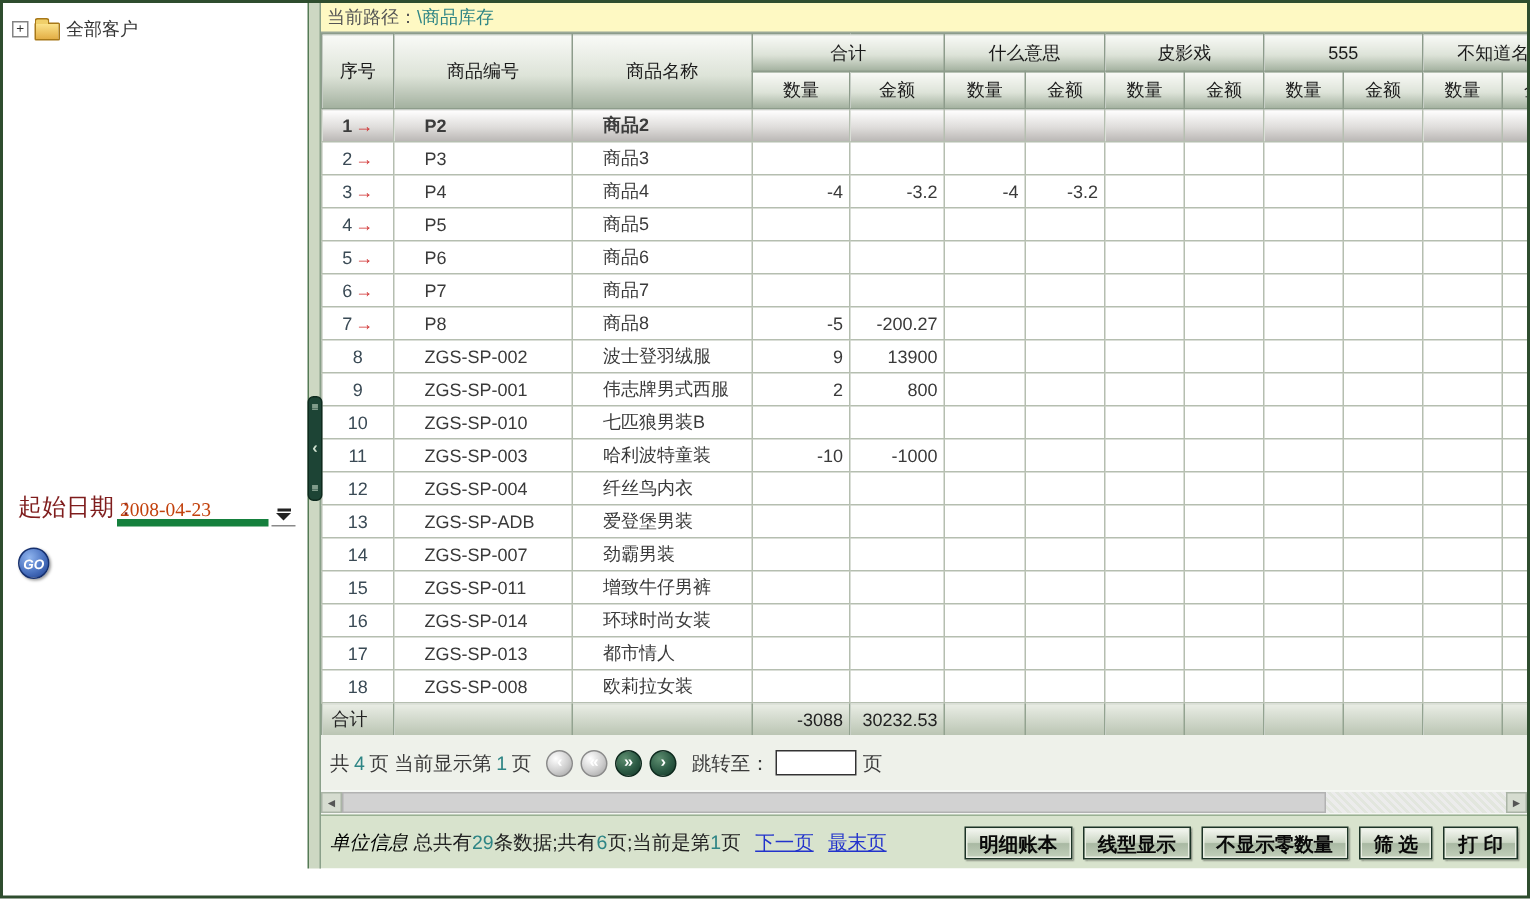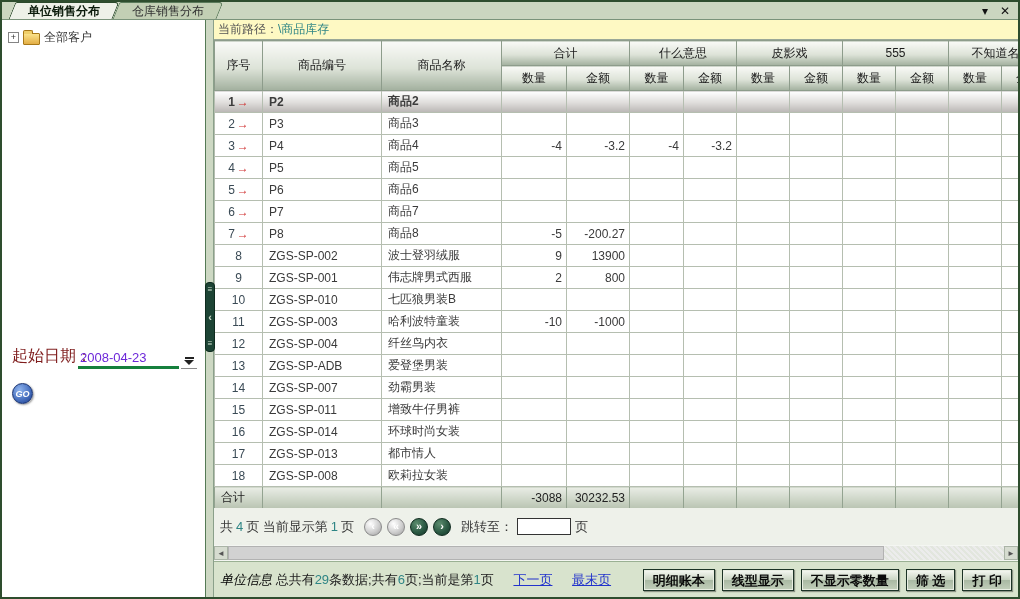--- a/index.html
+++ b/index.html
@@ -28,21 +28,21 @@
   
   .tree-row { display: flex; align-items: center; gap: 4px; padding: 9px 0 0 6px; cursor: pointer; }
   .expand-box { width: 11px; height: 11px; border: 1px solid #848484; background: #fff; font-size: 9px; line-height: 9px; text-align: center; color: #333; }
   .folder { position: relative; width: 17px; height: 12px; margin-top: 3px; background: linear-gradient(#fbe28a, #e3ae45); border: 1px solid #a87818; border-radius: 1px; }
   .folder::before { content: ''; position: absolute; top: -4px; left: -1px; width: 8px; height: 3px; background: #f0cf6a; border: 1px solid #a87818; border-bottom: none; border-radius: 2px 2px 0 0; }
 
   
   .side-form { position: absolute; left: 10px; right: 8px; top: 326px; }
   .frow { display: flex; align-items: flex-end; margin-bottom: 20px; }
   .flabel { width: 66px; color: #7f1d1d; font-size: 16px; padding-bottom: 2px; white-space: nowrap; }
-  .fvalue { flex: 1; border-bottom: 3px solid #15803d; padding: 0 0 2px 2px; color: #6d28d9; font-size: 13px; height: 19px; }
+  .fvalue { flex: 1; border-bottom: 5px solid #15803d; padding: 0 0 2px 2px; color: #c2410c; font-size: 13px; height: 19px; font-family: Liberation Serif, serif; }
   .ficon { width: 16px; height: 15px; margin-left: 2px; border-bottom: 1px solid #8a8a8a; display: flex; align-items: center; justify-content: center; cursor: pointer; }
   .combo { width: 13px; height: 13px; display: flex; flex-direction: column; align-items: center; justify-content: center; }
   .combo .bar { width: 9px; height: 2px; background: #222; margin-bottom: 1px; }
   .combo .tri { width: 0; height: 0; border-left: 5px solid transparent; border-right: 5px solid transparent; border-top: 5px solid #222; }
   .mag { position: relative; width: 13px; height: 13px; }
   .mag::before { content: ''; position: absolute; top: 0; left: 0; width: 8px; height: 8px; border: 2px solid #b08a3e; border-radius: 50%; background: #e8e4da; }
   .mag::after { content: ''; position: absolute; bottom: 0; right: 0; width: 6px; height: 2px; background: #b08a3e; transform: rotate(45deg); }
   .go-row { padding-right: 2px; margin-top: -6px; }
   .go-btn { display: inline-flex; align-items: center; justify-content: center; width: 21px; height: 21px; border-radius: 50%; background: radial-gradient(circle at 35% 30%, #8fb4ee, #4a72c0 55%, #1a3a8a); color: #fff; font-size: 9px; font-weight: bold; font-style: italic; border: 1px solid #16306e; cursor: pointer; box-shadow: 1px 1px 2px rgba(0,0,0,.4); }
 
@@ -52,21 +52,21 @@
   .path-link { color: #2e8585; cursor: pointer; }
 
   
   .table-clip { height: 468px; overflow: hidden; }
   table.grid { border-collapse: collapse; table-layout: fixed; width: 840px; }
   table.grid th, table.grid td { overflow: hidden; white-space: nowrap; }
   th.fixed, th.group, th.sub { height: 25px; font-weight: normal; color: #1a1a1a; text-align: center;
     background: linear-gradient(180deg, #f9faf7, #dde3d8 55%, #a2b09e); border: 1px solid #8d9c8b; }
   tbody td { height: 22px; border: 1px solid #b5beb0; background: #fff; color: #3a3a3a; }
   .c-no { text-align: center; color: #3a4a55; }
-  .c-code, .c-name { padding-left: 6px; text-align: left; }
+  .c-code, .c-name { padding-left: 20px; text-align: left; }
   .c-num { padding-right: 4px; text-align: right; }
   .arrow { color: #d03030; font-weight: bold; margin-left: 2px; }
   tr.selected td { background: linear-gradient(180deg, #ffffff, #dedcda 55%, #b9b6b4); font-weight: bold; color: #3c3c3c; }
   tr.total-row td { height: 22px; background: linear-gradient(180deg, #e9ede5, #b9c4b2); border: 1px solid #93a390; color: #222; }
   tr.total-row td.t-label { padding-left: 6px; text-align: left; }
 
   
   .pagebar { height: 37px; background: #eef1ea; display: flex; align-items: center; padding-left: 6px; color: #3a3a3a; font-size: 13px; }
   .pagebar .num { color: #2e8585; padding: 0 3px; }
   .pager { display: flex; gap: 5px; margin: 0 10px; align-items: center; }
@@ -80,42 +80,30 @@
   .hscroll { height: 16px; display: flex; align-items: stretch; padding: 1px 0; background: #f4f6f2; }
   .sb-arrow { width: 14px; background: #d6dcd0; border: 1px solid #aab4a6; color: #555; font-size: 8px; display: flex; align-items: center; justify-content: center; cursor: pointer; }
   .sb-thumb { width: 656px; background: #d2d2d2; border: 1px solid #b2b2b2; cursor: grab; }
   .sb-track { flex: 1; background: repeating-linear-gradient(45deg, #ececec, #ececec 2px, #e2e6de 2px, #e2e6de 4px); }
 
   
   .bottombar { height: 36px; background: #d8e3cd; border-top: 1px solid #9ab093; display: flex; align-items: center; justify-content: space-between; padding: 0 6px; font-size: 13px; }
   .info { color: #222; white-space: nowrap; }
   .info .teal { color: #000000; font-style: italic; }
   .info .tealnum { color: #2e8585; }
-  .info a { color: #2233cc; text-decoration: underline; cursor: pointer; margin-left: 16px; }
+  .info a { color: #2233cc; text-decoration: underline; cursor: pointer; margin-left: 6px; }
   .abtns { display: flex; gap: 7px; }
   .abtn { font-family: inherit; font-size: 13px; font-weight: bold; color: #0a0a0a; padding: 2px 9px; height: 22px; cursor: pointer;
     background: linear-gradient(180deg, #f6f8f3, #ccd7c5 48%, #a9b9a3 52%, #c3d0bb); border: 1px solid #1c3326; box-shadow: inset 0 0 0 1px #e9eee3, 1px 1px 1px rgba(0,0,0,.35); }
 </style>
 </head>
 <body>
 
 <div class="window">
 
-  <div class="tabbar">
-    <div class="tab active">
-      <span class="tlabel">单位销售分布</span>
-    </div>
-    <div class="tab">
-      <span class="tlabel">仓库销售分布</span>
-    </div>
-    <div class="win-controls">
-      <span class="wc">▾</span>
-      <span class="wc">✕</span>
-    </div>
-  </div>
 
   <div class="content">
 
     <div class="sidebar">
       <div class="tree-row">
         <span class="expand-box">+</span>
         <span class="folder"></span>
         <span>全部客户</span>
       </div>
 

